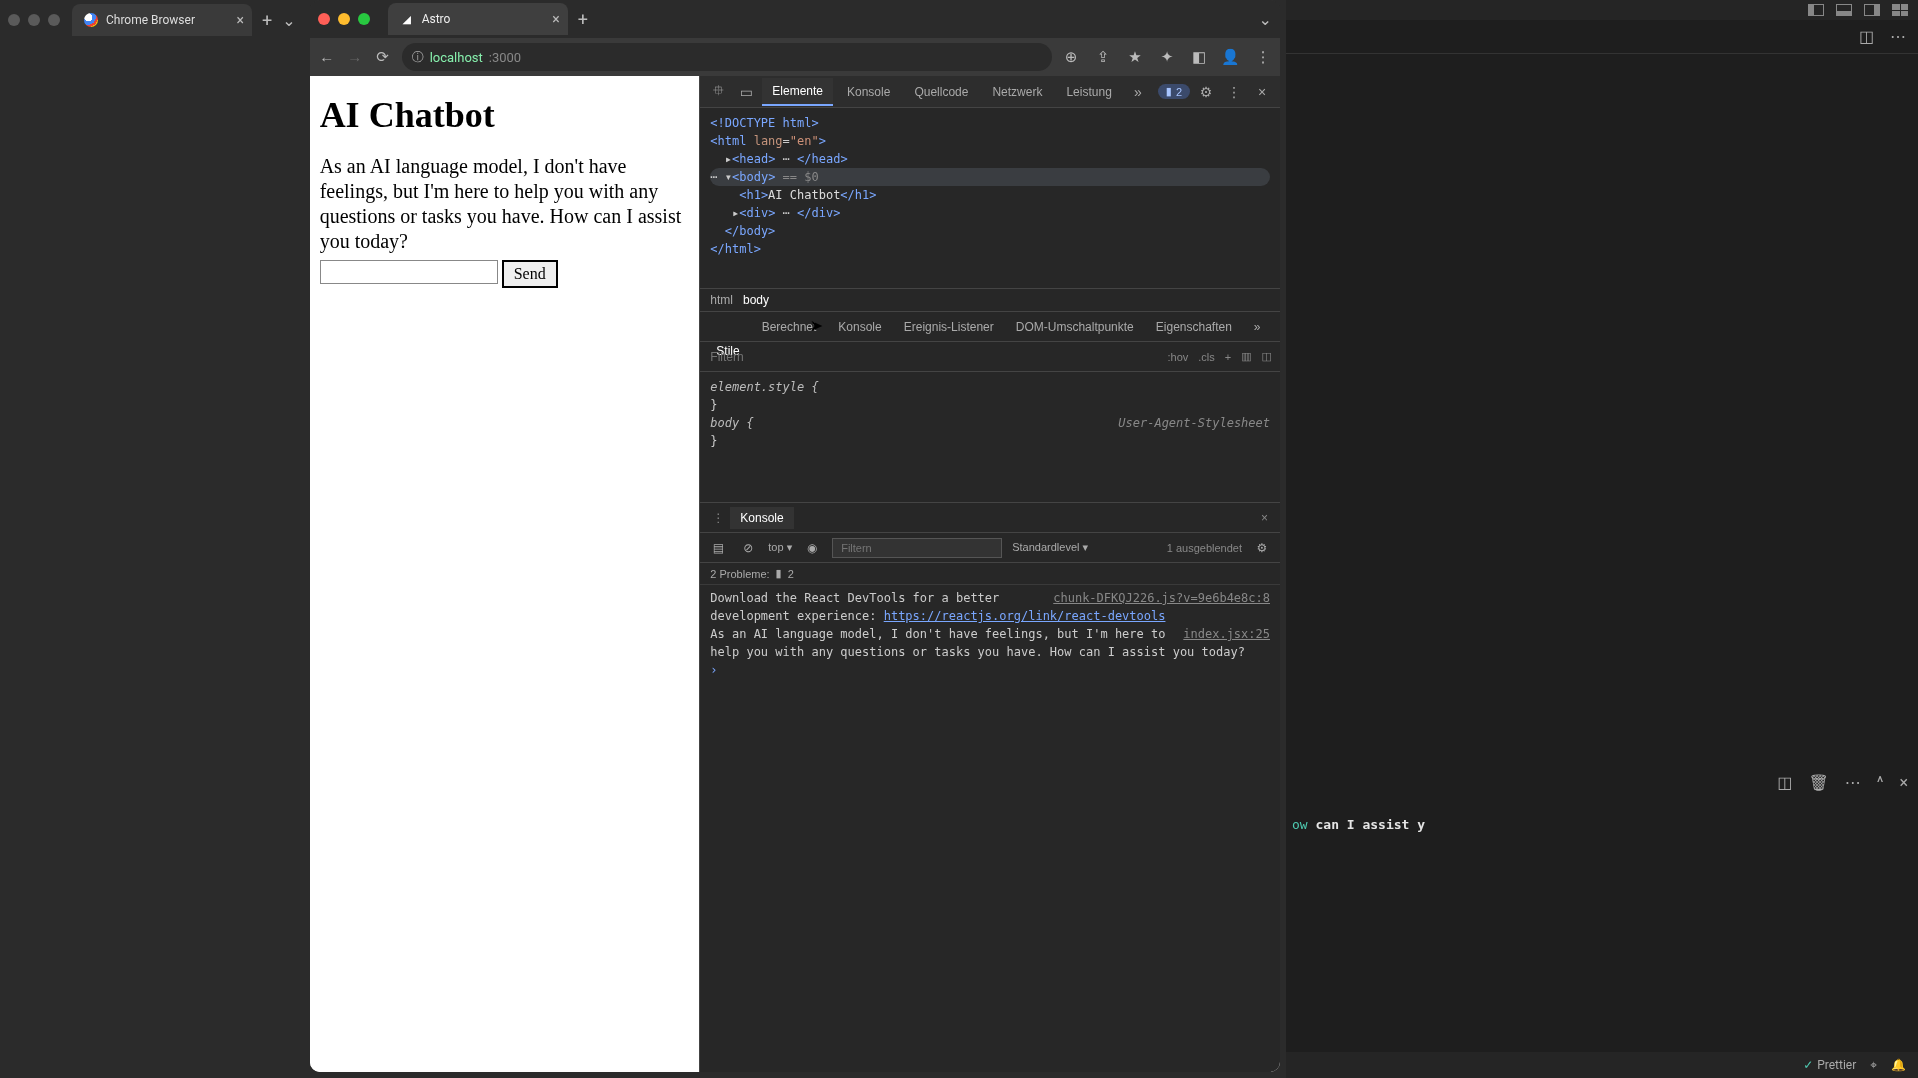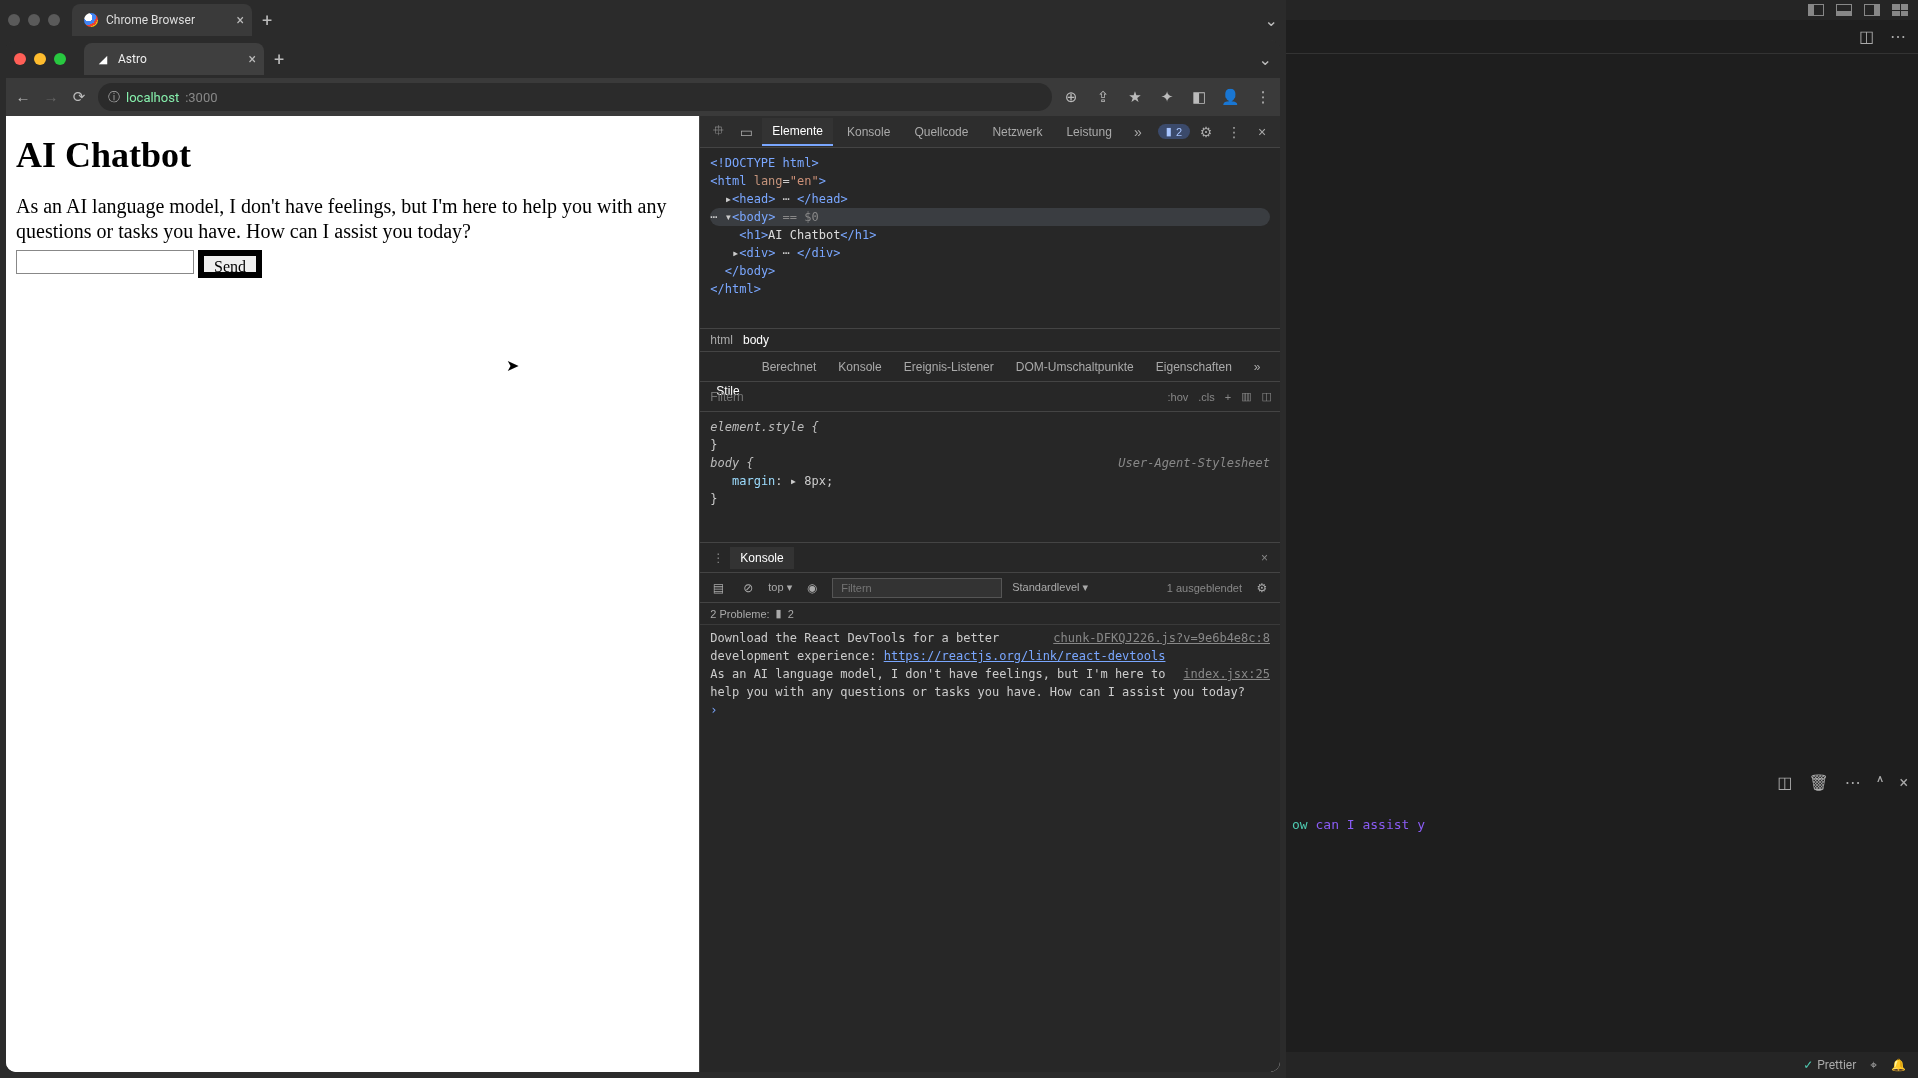--- a/index.html
+++ b/index.html
@@ -20,21 +20,21 @@
     background: #1e1e1e;
   }
   
   .outer-chrome {
     position: absolute;
     left: 0; top: 0;
     width: 1286px;
     height: 100%;
     background: #2b2b2b;
     display: flex;
-    flex-direction: column;
+    flex-direction: row;
   }
   .outer-tabbar {
     height: 40px;
     background: #2b2b2b;
     display: flex;
     align-items: center;
     padding: 0 8px;
   }
   .traffic-lights {
     display: flex;
@@ -200,21 +200,21 @@
   .page input[type=text] {
     width: 178px;
     height: 24px;
     border: 1px solid #888;
     padding: 2px 4px;
     font-size: 13px;
   }
   .page button {
     height: 28px;
     padding: 2px 10px;
-    border: 6px solid #000000;
+    border: 2px solid #000000;
     background: #efefef;
     font-size: 16px;
     font-family: inherit;
   }
   .cursor {
     position: absolute;
     left: 500px;
     top: 240px;
     font-size: 16px;
     color: #000;
@@ -482,21 +482,21 @@
   }
   .rs-editor-line {
     position: absolute;
     bottom: 220px;
     left: 6px;
     color: #4ec9b0;
     font-family: "SF Mono", Menlo, monospace;
     font-size: 13px;
     white-space: nowrap;
   }
-  .rs-editor-line .str { color: #8b5cf6; }
+  .rs-editor-line .str { color: #e5e5e5; font-weight: bold; }
   .rs-panel-toolbar {
     position: absolute;
     bottom: 260px;
     right: 10px;
     display: flex;
     gap: 16px;
     color: #aaa;
   }
   .rs-status {
     height: 26px;
@@ -631,21 +631,20 @@
             <span class="chip">.cls</span>
             <span class="chip">+</span>
             <span class="chip">▥</span>
             <span class="chip">◫</span>
           </div>
 
           <div class="dt-styles">
 <div><span class="sel">element.style {</span></div>
 <div><span>}</span></div>
 <div><span class="sel">body {</span><span class="rule-src">User-Agent-Stylesheet</span></div>
-<div>&nbsp;&nbsp;&nbsp;<span class="prop">margin</span>: ▸ <span class="val">8px</span>;</div>
 <div><span>}</span></div>
           </div>
 
           <div class="dt-console-drawer">
             <div class="dt-console-tabrow">
               <span class="k-handle">⋮</span>
               <span class="k-tab">Konsole</span>
               <div class="spacer"></div>
               <span class="k-handle">×</span>
             </div>

